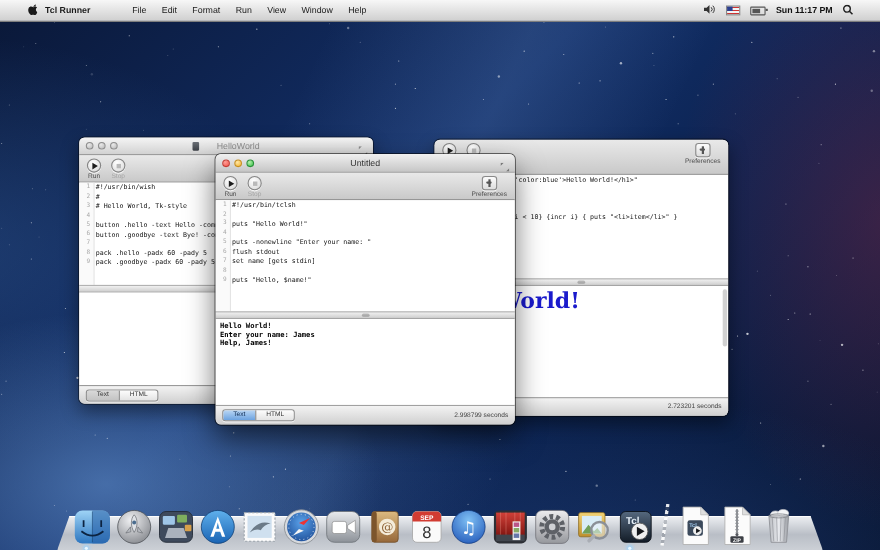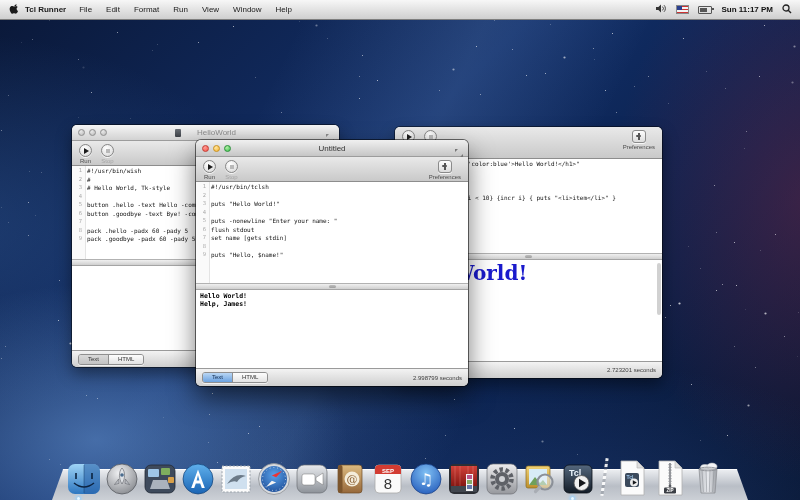--- a/index.html
+++ b/index.html
@@ -11,23 +11,23 @@
       radial-gradient(ellipse 420px 260px at 12% 88%, rgba(120,170,230,.50), transparent 60%),
       radial-gradient(ellipse 520px 320px at -6% 45%, rgba(60,110,180,.35), transparent 60%),
       radial-gradient(ellipse 300px 430px at 101% 40%, rgba(125,40,72,.42), transparent 65%),
       radial-gradient(ellipse 620px 300px at 70% 108%, rgba(45,85,160,.40), transparent 60%),
       linear-gradient(115deg, transparent 30%, rgba(140,180,230,.16) 48%, transparent 64%),
       linear-gradient(135deg,#0a1838 0%,#13306a 42%,#0c2453 62%,#081530 100%);}
   #stars{position:absolute;top:0;left:0;width:1px;height:1px;border-radius:50%;}
   
   #menubar{position:absolute;top:0;left:0;right:0;height:19px;z-index:100;
     background:linear-gradient(#f7f7f7,#cfcfcf);border-bottom:1px solid #7e7e7e;
-    display:flex;align-items:center;padding:0 8px;font-size:8px;color:#1a1a1a;}
+    display:flex;align-items:center;padding:0 24px;font-size:8px;color:#1a1a1a;}
   #menubar .appname{font-weight:bold;margin:0 6px 0 7px;}
-  #menus{display:flex;}
+  #menus{display:flex;margin-left:25px;}
   #menus .mitem{padding:0 7px;}
   #menubar .right{margin-left:auto;display:flex;align-items:center;gap:9px;font-weight:bold;}
   .flag{width:11px;height:7px;position:relative;border:.5px solid #888;
     background:repeating-linear-gradient(180deg,#c33 0 1.4px,#f4f4f4 1.4px 2.8px);}
   .flag::after{content:'';position:absolute;left:0;top:0;width:5px;height:4px;background:#2a3f8f;}
   .battery{width:12px;height:6px;border:1px solid #555;border-radius:1px;position:relative;}
   .battery::before{content:'';position:absolute;left:1px;top:1px;bottom:1px;width:7px;background:#555;}
   .battery::after{content:'';position:absolute;right:-3px;top:1px;width:2px;height:2px;background:#555;}
   .clock{font-size:8px;color:#111;}
   
@@ -289,20 +289,21 @@
         <div class="crow"><span class="ln">6</span><span class="ct">flush stdout</span></div>
         <div class="crow"><span class="ln">7</span><span class="ct">set name [gets stdin]</span></div>
         <div class="crow"><span class="ln">8</span><span class="ct"></span></div>
         <div class="crow"><span class="ln">9</span><span class="ct">puts "Hello, $name!"</span></div>
       </div>
     <div class="splitter">
         <span class="dimple"></span>
       </div>
     <div class="output-pane">
         <div class="orow">Hello World!</div>
+        <div class="orow">Enter your name: James</div>
         <div class="orow">Help, James!</div>
       </div>
     <div class="bottombar">
       <span class="seg">
           <span class="s sel-blue">Text</span>
           <span class="s">HTML</span>
         </span>
       <span class="timetxt">2.998799 seconds</span>
     </div>
   </div>

